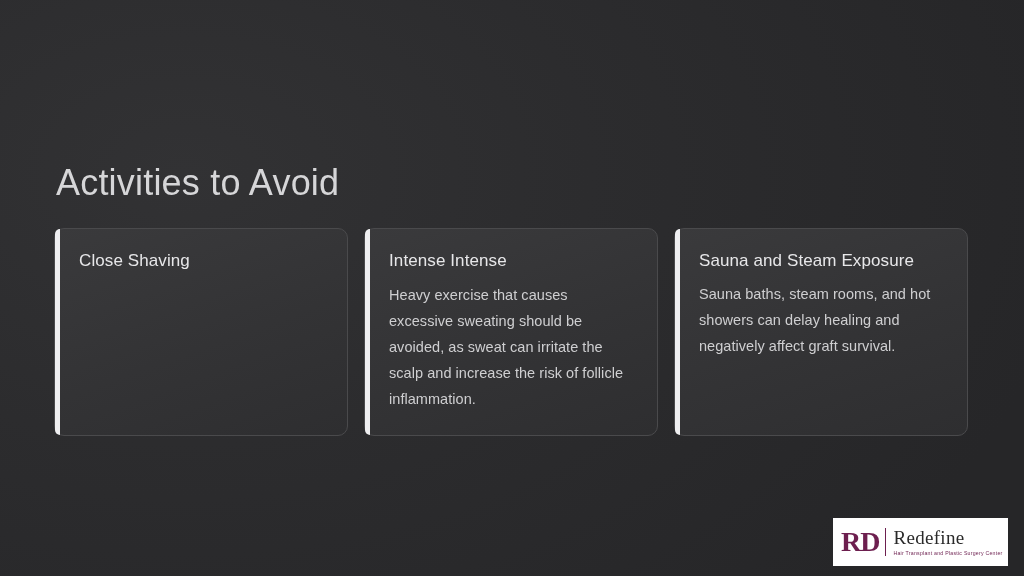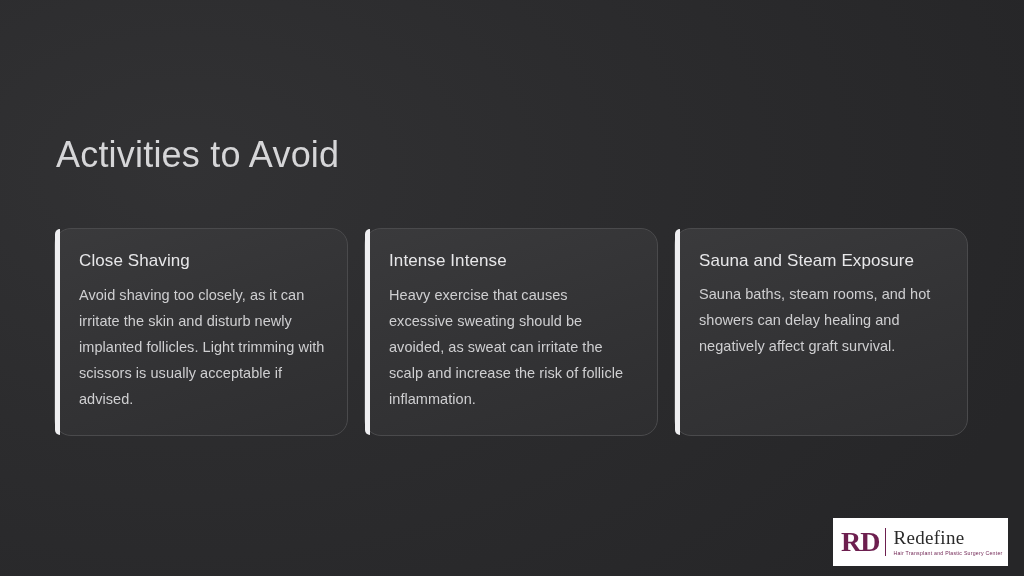--- a/index.html
+++ b/index.html
@@ -18,41 +18,41 @@
     width: 1024px;
     height: 576px;
     background:
       radial-gradient(ellipse 900px 600px at 18% 30%, #323234 0%, #2c2c2e 45%, #262628 100%);
     box-sizing: border-box;
     overflow: hidden;
   }
   .slide-title {
     position: absolute;
     left: 56px;
-    top: 134px;
+    top: 162px;
     font-size: 36px;
     font-weight: 400;
     letter-spacing: 0.2px;
     color: #d6d6d8;
   }
   .cards {
     position: absolute;
     left: 54px;
     top: 228px;
     width: 916px;
     display: flex;
     gap: 16px;
   }
   .card {
     position: relative;
     width: 294px;
     box-sizing: border-box;
     background: linear-gradient(160deg, #3a3a3c 0%, #333335 55%, #2e2e30 100%);
     border: 1px solid #4a4a4c;
-    border-radius: 17px;
+    border-radius: 10px;
     padding: 20px 22px 22px 24px;
     min-height: 200px;
   }
   .card-accent {
     position: absolute;
     left: 0;
     top: 0;
     bottom: 0;
     width: 5px;
     border-top-left-radius: 10px;
@@ -124,21 +124,20 @@
 
 <div class="slide">
 
   <div class="slide-title">Activities to Avoid</div>
 
   <div class="cards">
 
     <div class="card">
       <div class="card-accent"></div>
       <div class="card-title">Close Shaving</div>
-      <div class="card-body">Avoid shaving too closely, as it can irritate the skin and disturb newly implanted follicles. Light trimming with scissors is usually acceptable if advised.</div>
     </div>
 
     <div class="card">
       <div class="card-accent"></div>
       <div class="card-title">Intense Intense</div>
       <div class="card-body">Heavy exercise that causes excessive sweating should be avoided, as sweat can irritate the scalp and increase the risk of follicle inflammation.</div>
     </div>
 
     <div class="card spaced">
       <div class="card-accent"></div>

